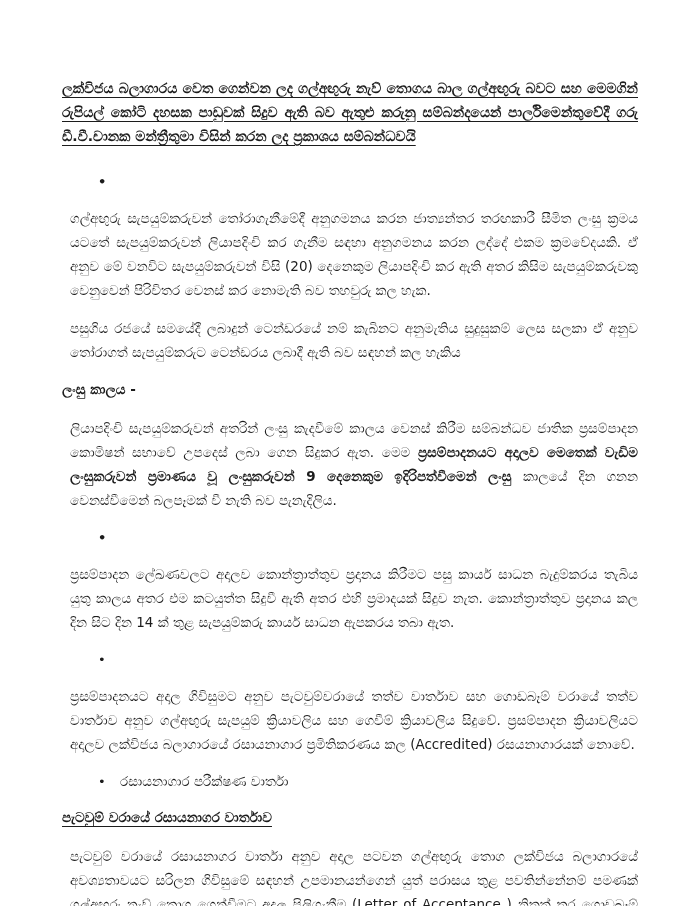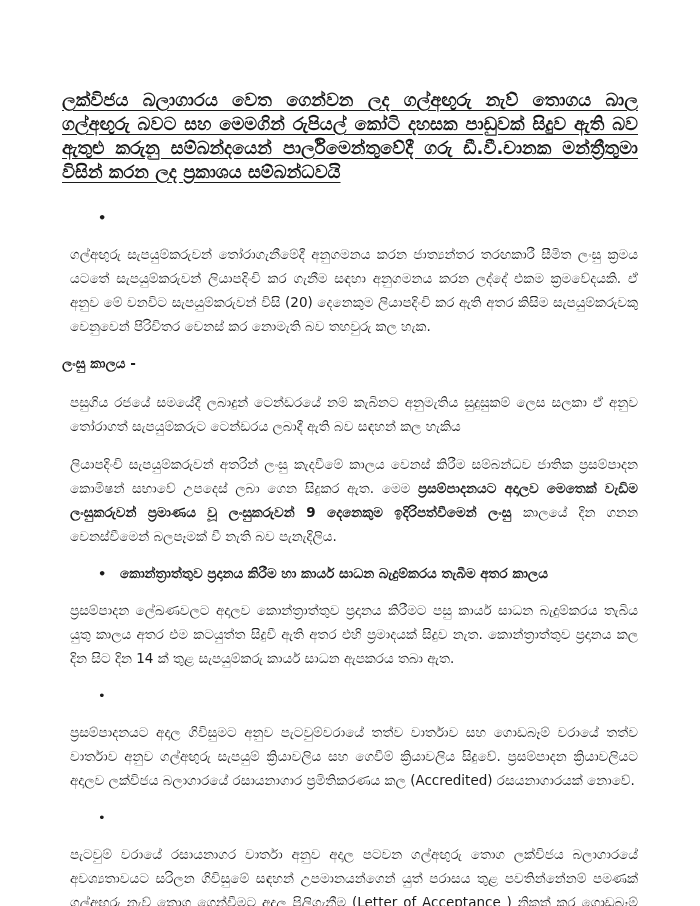--- a/index.html
+++ b/index.html
@@ -14,24 +14,24 @@
     box-sizing: border-box;
     background: #ffffff;
     padding: 76px 62px 40px 62px;
     font-family: "DejaVu Sans", "Liberation Sans", sans-serif;
     color: #1c1c1c;
     font-size: 13.5px;
   }
   .block { margin: 0 0 14px 0; }
   .title {
     font-weight: 700;
-    font-size: 18px;
+    font-size: 14px;
     line-height: 24px;
     text-align: justify;
-    margin: 12px 0 22px 0;
+    margin: 0 0 22px 0;
   }
   .title span { text-decoration: underline; text-underline-offset: 4px; }
   .heading {
     font-weight: 700;
     line-height: 22px;
     margin: 2px 0 16px 0;
   }
   .heading-underlined {
     font-weight: 700;
     line-height: 22px;
@@ -59,30 +59,31 @@
 </head>
 <body>
 
 <div class="page">
   <div id="document-content">
       <div class="block title"><span>ලක්විජය බලාගාරය වෙත ගෙන්වන ලද ගල්අඟුරු නැව් තොගය බාල ගල්අඟුරු බවට සහ මෙමගින් රුපියල් කෝටි දහසක පාඩුවක් සිදුව ඇති බව ඇතුළු කරුනු සම්බන්දයෙන් පාර්ලිමෙන්තුවේදී ගරු ඩී.වී.චානක මන්ත්‍රීතුමා විසින් කරන ලද ප්‍රකාශය සම්බන්ධවයි</span></div>
       <div class="bullet bold">
         <span class="bullet-marker">•</span>
       </div>
       <div class="block paragraph"><span>ගල්අඟුරු සැපයුම්කරුවන් තෝරාගැනීමේදී අනුගමනය කරන ජාත්‍යන්තර තරඟකාරී සීමිත ලංසු ක්‍රමය යටතේ සැපයුම්කරුවන් ලියාපදිංචි කර ගැනීම සඳහා අනුගමනය කරන ලද්දේ එකම ක්‍රමවේදයකි. ඒ අනුව මේ වනවිට සැපයුම්කරුවන් විසි (20) දෙනෙකුම ලියාපදිංචි කර ඇති අතර කිසිම සැපයුම්කරුවකු වෙනුවෙන් පිරිවිතර වෙනස් කර නොමැති බව තහවුරු කල හැක.</span></div>
+      <div class="block paragraph"><span>පසුගිය රජයේ සමයේදී ලබාදුන් ටෙන්ඩරයේ නම් කැබිනට අනුමැතිය සුදුසුකම් ලෙස සලකා ඒ අනුව තෝරාගත් සැපයුම්කරුට ටෙන්ඩරය ලබාදී ඇති බව සඳහන් කල හැකිය</span></div>
       <div class="block heading"><span>ලංසු කාලය -</span></div>
-      <div class="block paragraph"><span>පසුගිය රජයේ සමයේදී ලබාදුන් ටෙන්ඩරයේ නම් කැබිනට අනුමැතිය සුදුසුකම් ලෙස සලකා ඒ අනුව තෝරාගත් සැපයුම්කරුට ටෙන්ඩරය ලබාදී ඇති බව සඳහන් කල හැකිය</span></div>
       <div class="block paragraph"><span>ලියාපදිංචි සැපයුම්කරුවන් අතරින් ලංසු කැදවීමේ කාලය වෙනස් කිරීම සම්බන්ධව ජාතික ප්‍රසම්පාදන කොමිෂන් සභාවේ උපදෙස් ලබා ගෙන සිදුකර ඇත. මෙම </span><span class="bold">ප්‍රසම්පාදනයට අදාලව මෙතෙක් වැඩිම ලංසුකරුවන් ප්‍රමාණය වූ ලංසුකරුවන් 9 දෙනෙකුම ඉදිරිපත්වීමෙන් ලංසු </span><span>කාලයේ දින ගනන වෙනස්වීමෙන් බලපෑමක් වී නැති බව පැනැදිලිය.</span></div>
       <div class="bullet bold">
         <span class="bullet-marker">•</span>
-        <span class="bullet-text">කොන්ත්‍රාත්තුව ප්‍රදානය කිරීම හා කාර්ය සාධන බැදුම්කරය තැබීම අතර කාලය</span>
       </div>
       <div class="block paragraph"><span>ප්‍රසම්පාදන ලේඛණවලට අදාලව කොන්ත්‍රාත්තුව ප්‍රදානය කිරීමට පසු කාර්ය සාධන බැදුම්කරය තැබිය යුතු කාලය අතර එම කටයුත්ත සිදුවී ඇති අතර එහි ප්‍රමාදයක් සිදුව නැත. කොන්ත්‍රාත්තුව ප්‍රදානය කල දින සිට දින 14 ක් තුළ සැපයුම්කරු කාර්ය සාධන ඇපකරය තබා ඇත.</span></div>
       <div class="bullet">
         <span class="bullet-marker">•</span>
       </div>
       <div class="block paragraph"><span>ප්‍රසම්පාදනයට අදාල ගිවිසුමට අනුව පැටවුම්වරායේ තත්ව වාර්තාව සහ ගොඩබෑම් වරායේ තත්ව වාර්තාව අනුව ගල්අඟුරු සැපයුම් ක්‍රියාවලිය සහ ගෙවීම් ක්‍රියාවලිය සිදුවේ. ප්‍රසම්පාදන ක්‍රියාවලියට අදාලව ලක්විජය බලාගාරයේ රසායනාගාර ප්‍රමිතිකරණය කල (Accredited) රසයනාගාරයක් නොවේ.</span></div>
       <div class="bullet">
         <span class="bullet-marker">•</span>
+        <span class="bullet-text">රසායනාගාර පරීක්ෂණ වාර්තා</span>
       </div>
+      <div class="block heading-underlined"><span>පැටවුම් වරායේ රසායනාගර වාර්තාව</span></div>
       <div class="block paragraph"><span>පැටවුම් වරායේ රසායනාගර වාර්තා අනුව අදාල පටවන ගල්අඟුරු තොග ලක්විජය බලාගාරයේ අවශ්‍යතාවයට සරිලන ගිවිසුමේ සඳහන් උපමානයන්ගෙන් යුත් පරාසය තුළ පවතින්නේනම් පමණක් ගල්අඟුරු නැව් තොග ගෙන්වීමට අදාල පිලිගැනීම (Letter of Acceptance ) නිකුත් කර ගොඩබෑම් ක්‍රියාවලිය ඉදිරියට ගෙන යනු ලබයි. දකුණු අප්‍රිකාවේ Richareds Bay Coal Terminal</span></div>
     </div>
 </div>
 
 </body></html>

